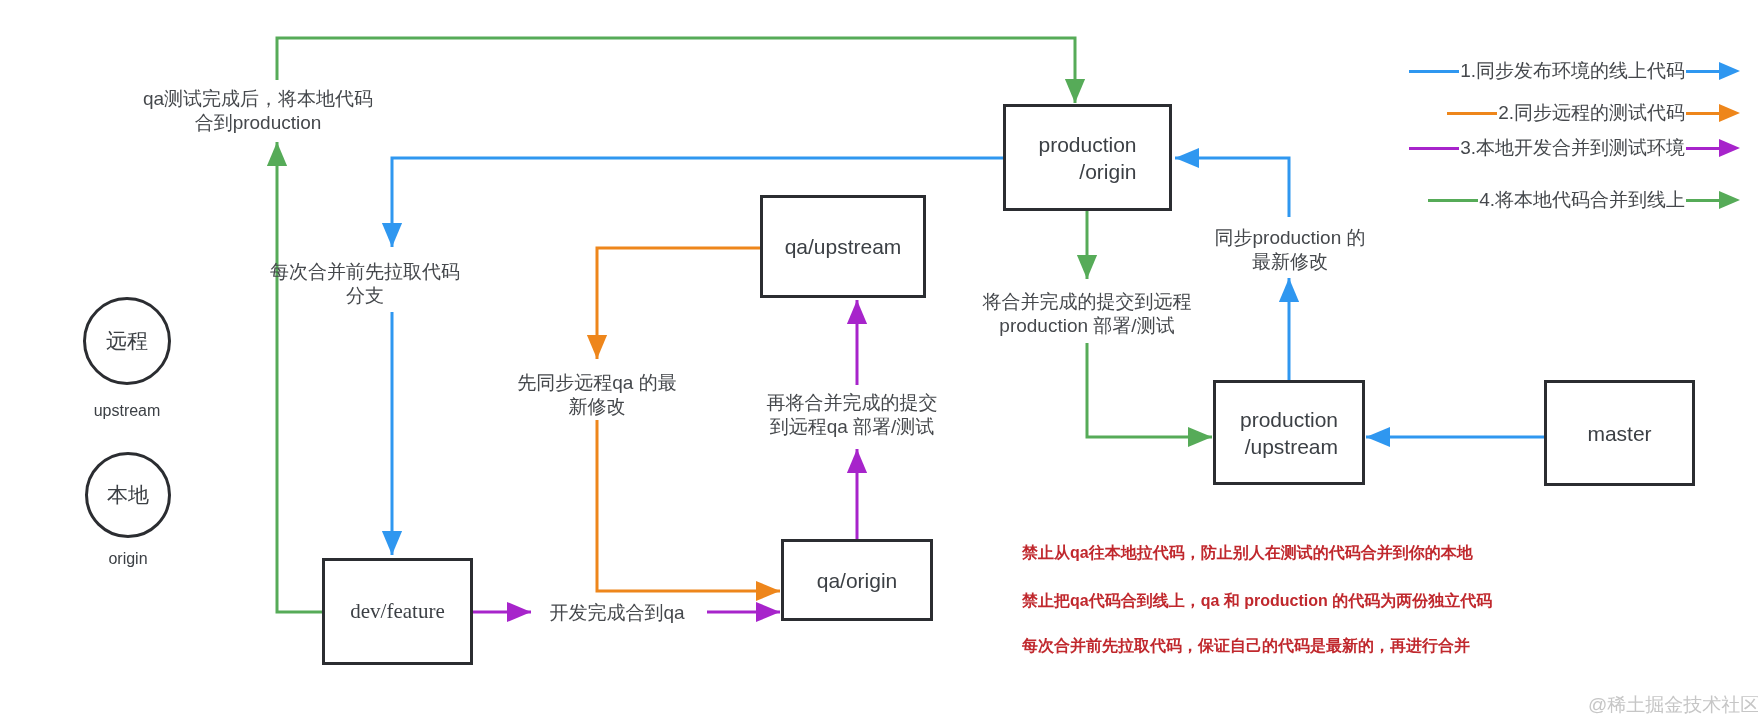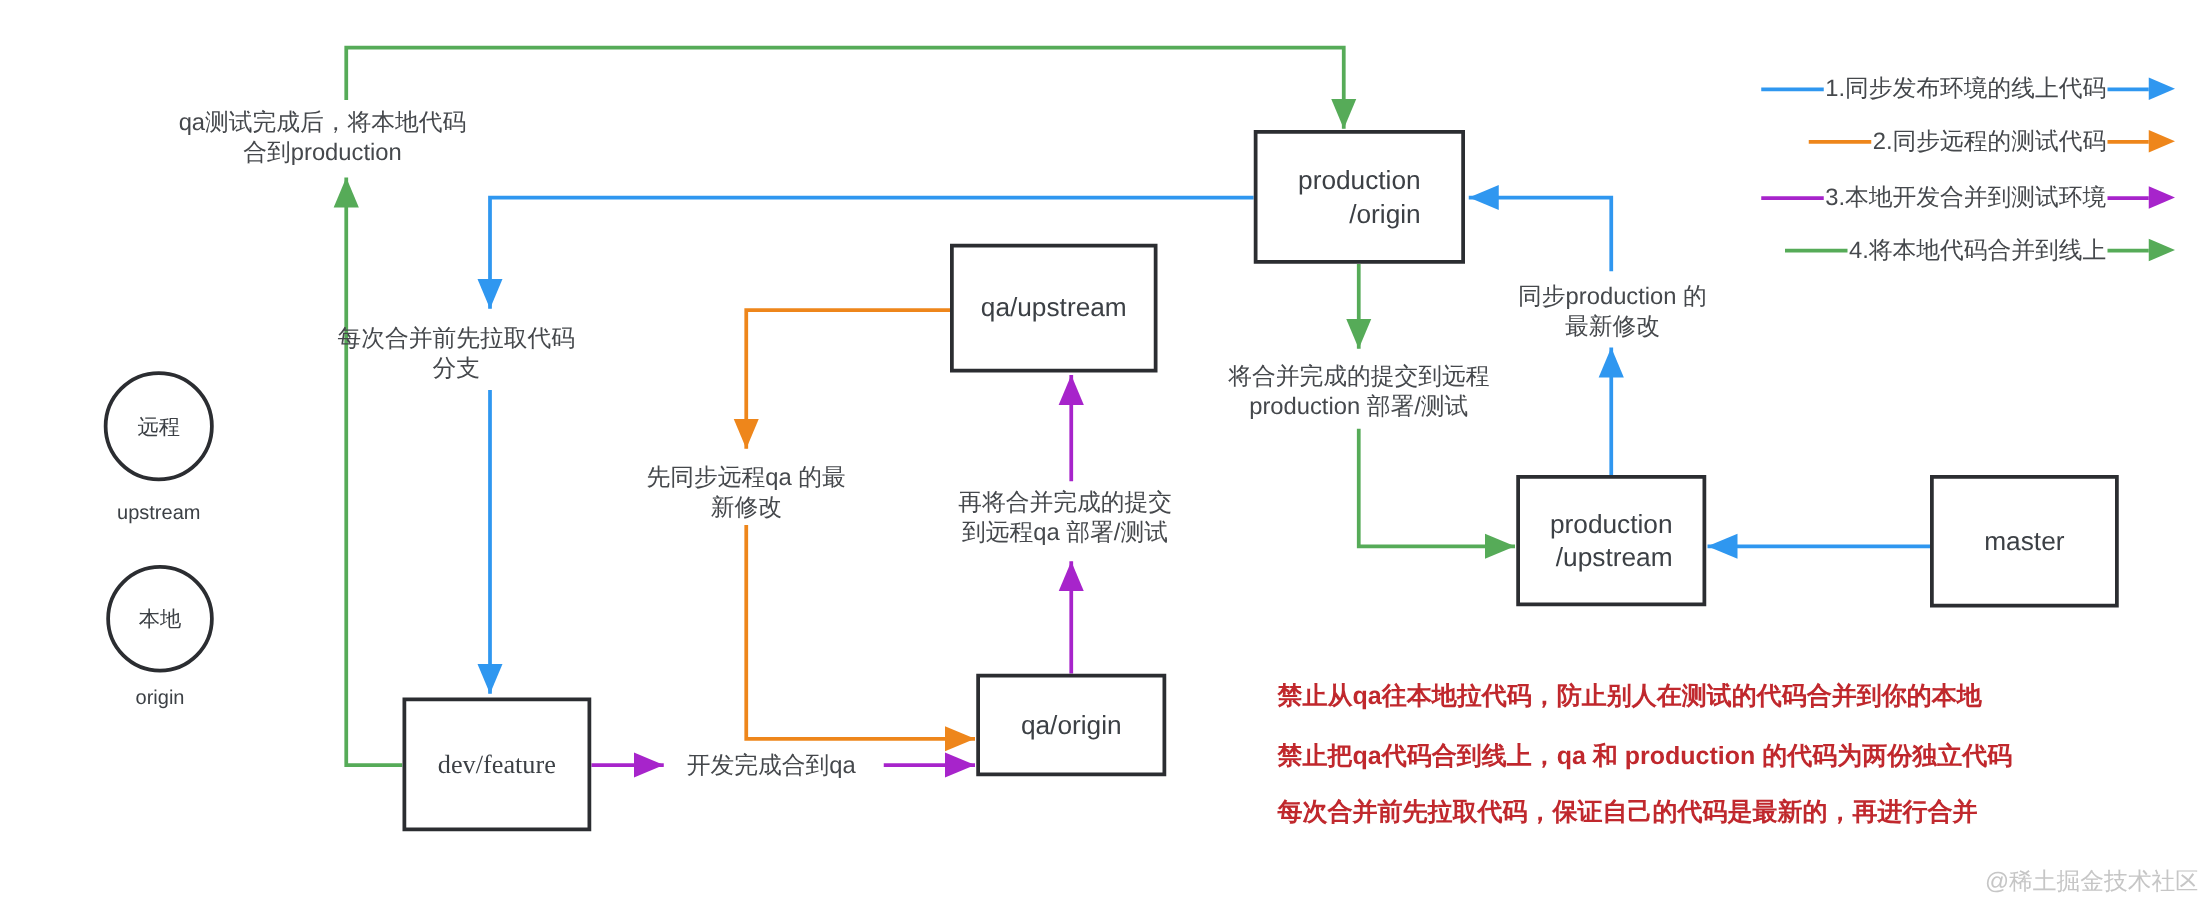--- a/index.html
+++ b/index.html
@@ -10,31 +10,31 @@
   .stroke-blue{stroke:var(--c-blue);}
   .stroke-orange{stroke:var(--c-orange);}
   .stroke-purple{stroke:var(--c-purple);}
   .stroke-green{stroke:var(--c-green);}
   .node{position:absolute;box-sizing:border-box;border:3px solid var(--c-box_border);
         background:#fff;display:flex;align-items:center;justify-content:center;
         text-align:right;white-space:pre-line;font-size:21px;line-height:27px;
         color:var(--c-node_text);}
   .circle{position:absolute;box-sizing:border-box;border:3px solid var(--c-box_border);
           border-radius:50%;background:#fff;display:flex;align-items:center;
-          justify-content:center;font-size:17px;color:var(--c-node_text);}
+          justify-content:center;font-size:21px;color:var(--c-node_text);}
   .caption{position:absolute;font-size:16px;color:var(--c-node_text);text-align:center;}
   .elabel{position:absolute;font-size:19px;line-height:24px;color:var(--c-label_text);
           text-align:center;white-space:pre-line;}
   .legend-row{position:absolute;display:flex;align-items:center;height:26px;right:18px;}
   .legend-seg{display:inline-block;height:3px;width:50px;}
   .legend-seg2{width:33px;}
   .legend-tri{width:0;height:0;border-top:9px solid transparent;
               border-bottom:9px solid transparent;border-left:21px solid #000;}
   .legend-text{font-size:19px;color:var(--c-label_text);margin:0 1px;white-space:nowrap;}
-  .note{position:absolute;left:1022px;font-size:20px;font-weight:bold;
+  .note{position:absolute;left:1022px;font-size:16px;font-weight:bold;
         color:var(--c-red);white-space:nowrap;}
   .watermark{position:absolute;font-size:19px;color:var(--c-watermark);white-space:nowrap;}
 </style>
 </head>
 <body>
 
 <div class="canvas">
 
   <svg class="edges" viewBox="0 0 1758 720" xmlns="http://www.w3.org/2000/svg">
     <defs>
@@ -112,21 +112,21 @@
     <span class="legend-text">1.同步发布环境的线上代码</span>
     <span class="legend-seg legend-seg2" style="background:var(--c-blue);"></span>
     <span class="legend-tri" style="border-left-color:var(--c-blue);"></span>
   </div>
   <div class="legend-row" style="top:100px;">
     <span class="legend-seg" style="background:var(--c-orange);"></span>
     <span class="legend-text">2.同步远程的测试代码</span>
     <span class="legend-seg legend-seg2" style="background:var(--c-orange);"></span>
     <span class="legend-tri" style="border-left-color:var(--c-orange);"></span>
   </div>
-  <div class="legend-row" style="top:145px;">
+  <div class="legend-row" style="top:135px;">
     <span class="legend-seg" style="background:var(--c-purple);"></span>
     <span class="legend-text">3.本地开发合并到测试环境</span>
     <span class="legend-seg legend-seg2" style="background:var(--c-purple);"></span>
     <span class="legend-tri" style="border-left-color:var(--c-purple);"></span>
   </div>
   <div class="legend-row" style="top:187px;">
     <span class="legend-seg" style="background:var(--c-green);"></span>
     <span class="legend-text">4.将本地代码合并到线上</span>
     <span class="legend-seg legend-seg2" style="background:var(--c-green);"></span>
     <span class="legend-tri" style="border-left-color:var(--c-green);"></span>

